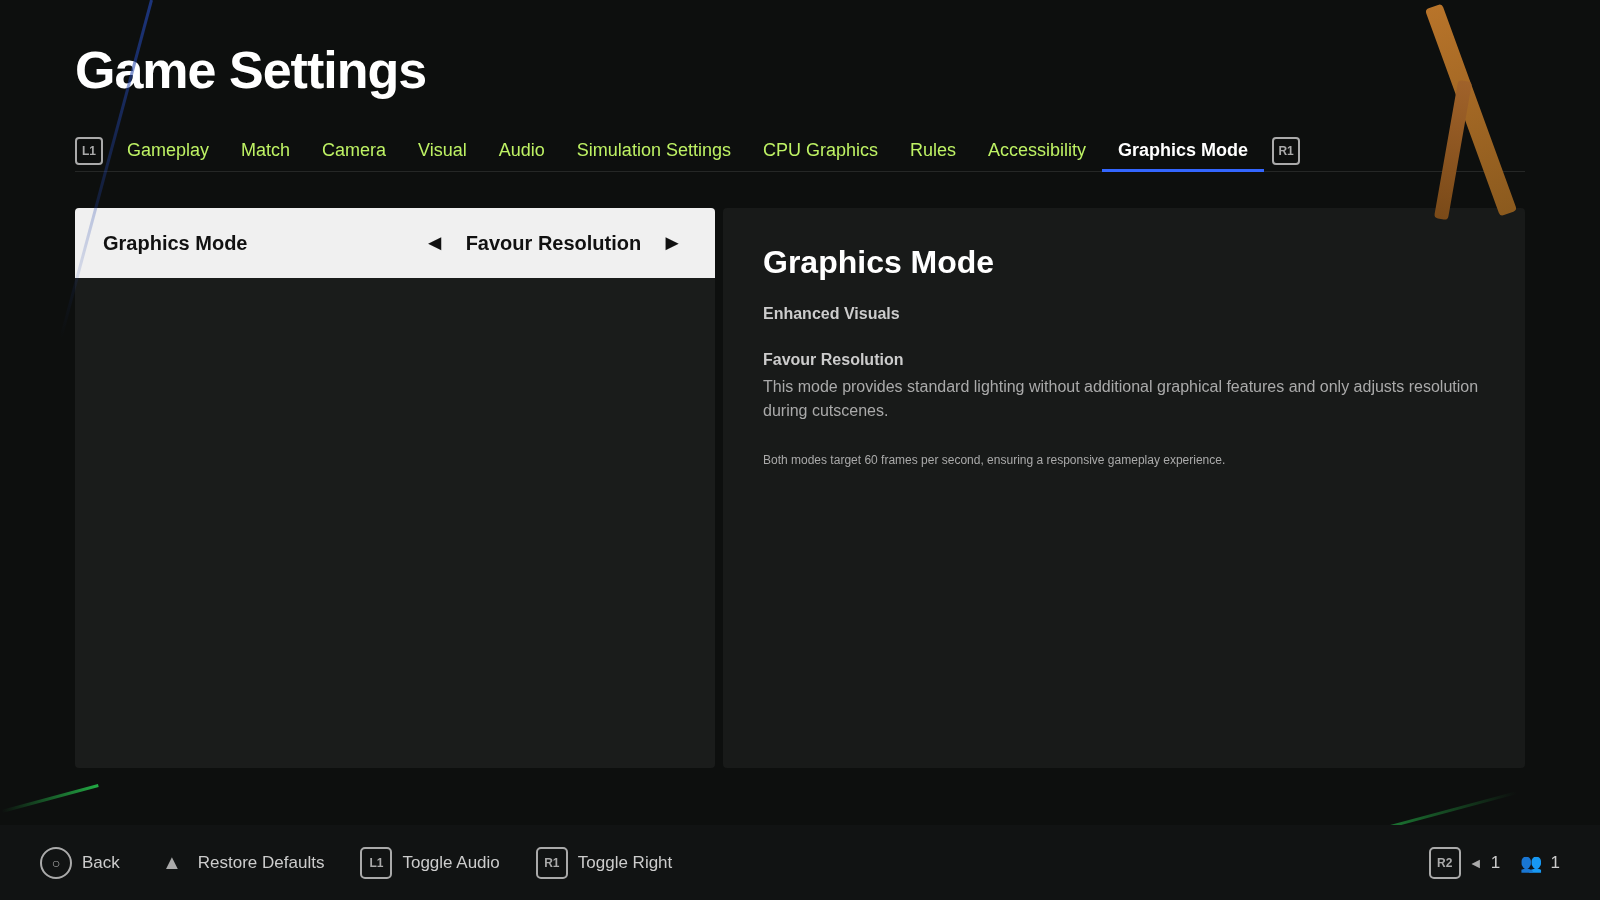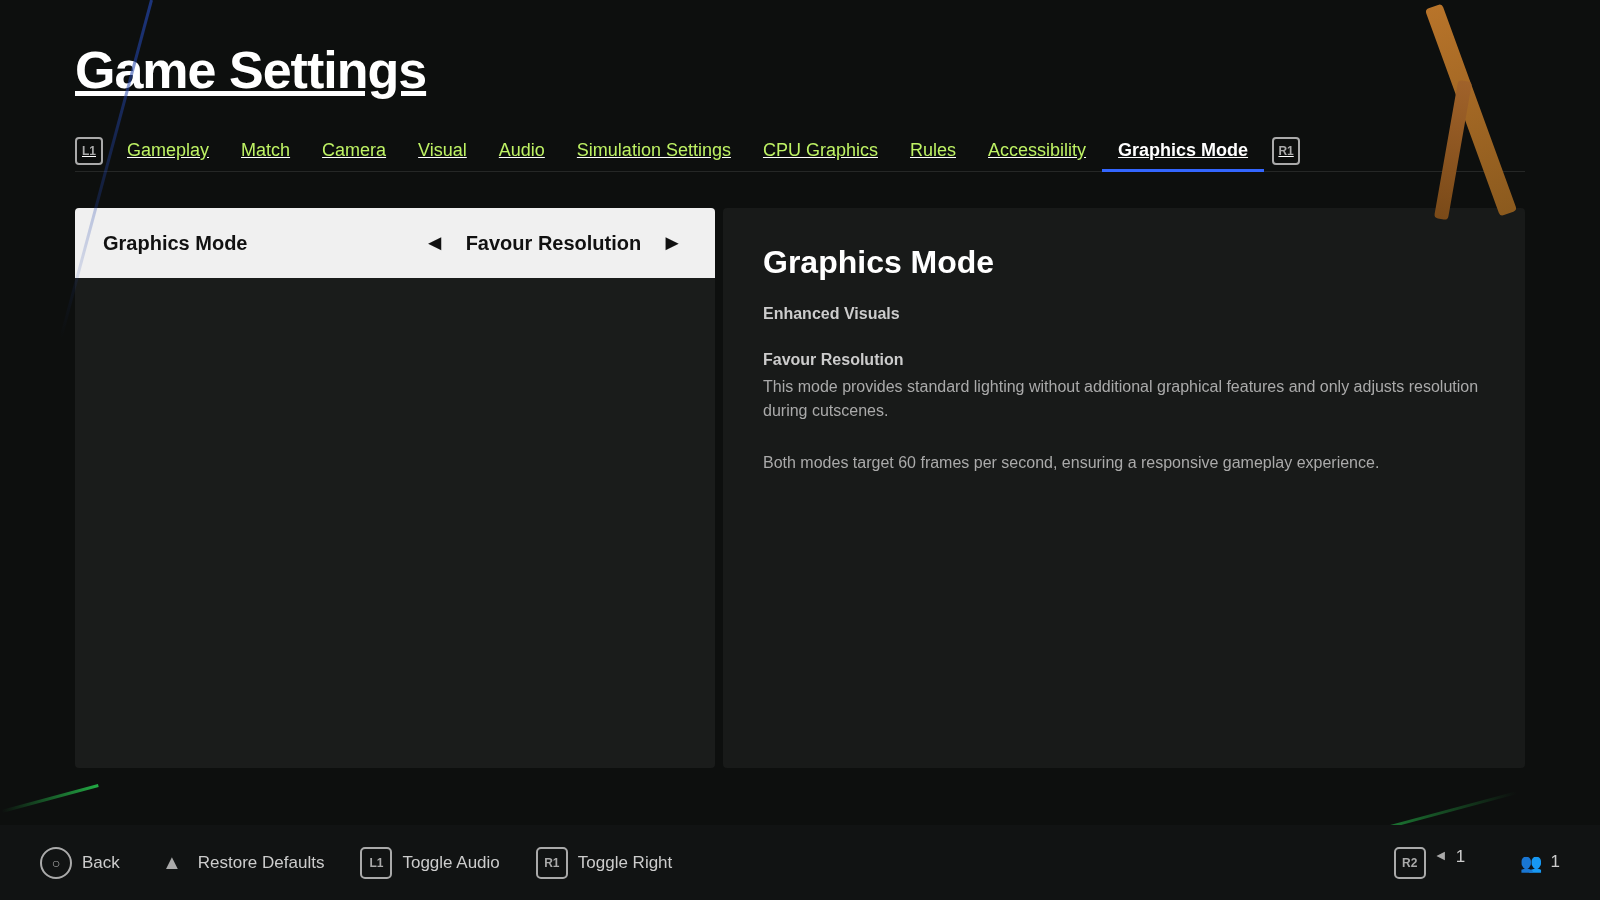--- a/index.html
+++ b/index.html
@@ -65,21 +65,20 @@
       right: 80px;
       width: 200px;
       height: 3px;
       background: linear-gradient(to right, #22aa44, transparent);
       transform: rotate(-15deg);
     }
 
     
     .header {
       padding: 40px 75px 16px 75px;
-      text-decoration: underline;
     }
 
     .page-title {
       font-size: 52px;
       font-weight: 900;
       color: #ffffff;
       letter-spacing: -1px;
       margin-bottom: 30px;
     }
 
@@ -228,21 +227,21 @@
       margin-bottom: 6px;
     }
 
     .info-section-body {
       font-size: 16px;
       color: #aaaaaa;
       line-height: 1.5;
     }
 
     .info-note {
-      font-size: 16px;
+      font-size: 12px;
       color: #aaaaaa;
       line-height: 1.5;
       margin-top: 16px;
     }
 
     
     .bottom-bar {
       position: absolute;
       bottom: 0;
       left: 0;
@@ -293,25 +292,24 @@
 
     .bottom-right {
       margin-left: auto;
       display: flex;
       align-items: center;
       gap: 20px;
     }
 
     .bottom-right-item {
       display: flex;
-      align-items: flex-start;
+      align-items: center;
       gap: 8px;
       font-size: 17px;
       color: #cccccc;
-      margin-left: 35px;
     }
 
     .nav-arrow {
       font-size: 14px;
       color: #aaaaaa;
     }
 
     
     .btn-triangle {
       width: 32px;

